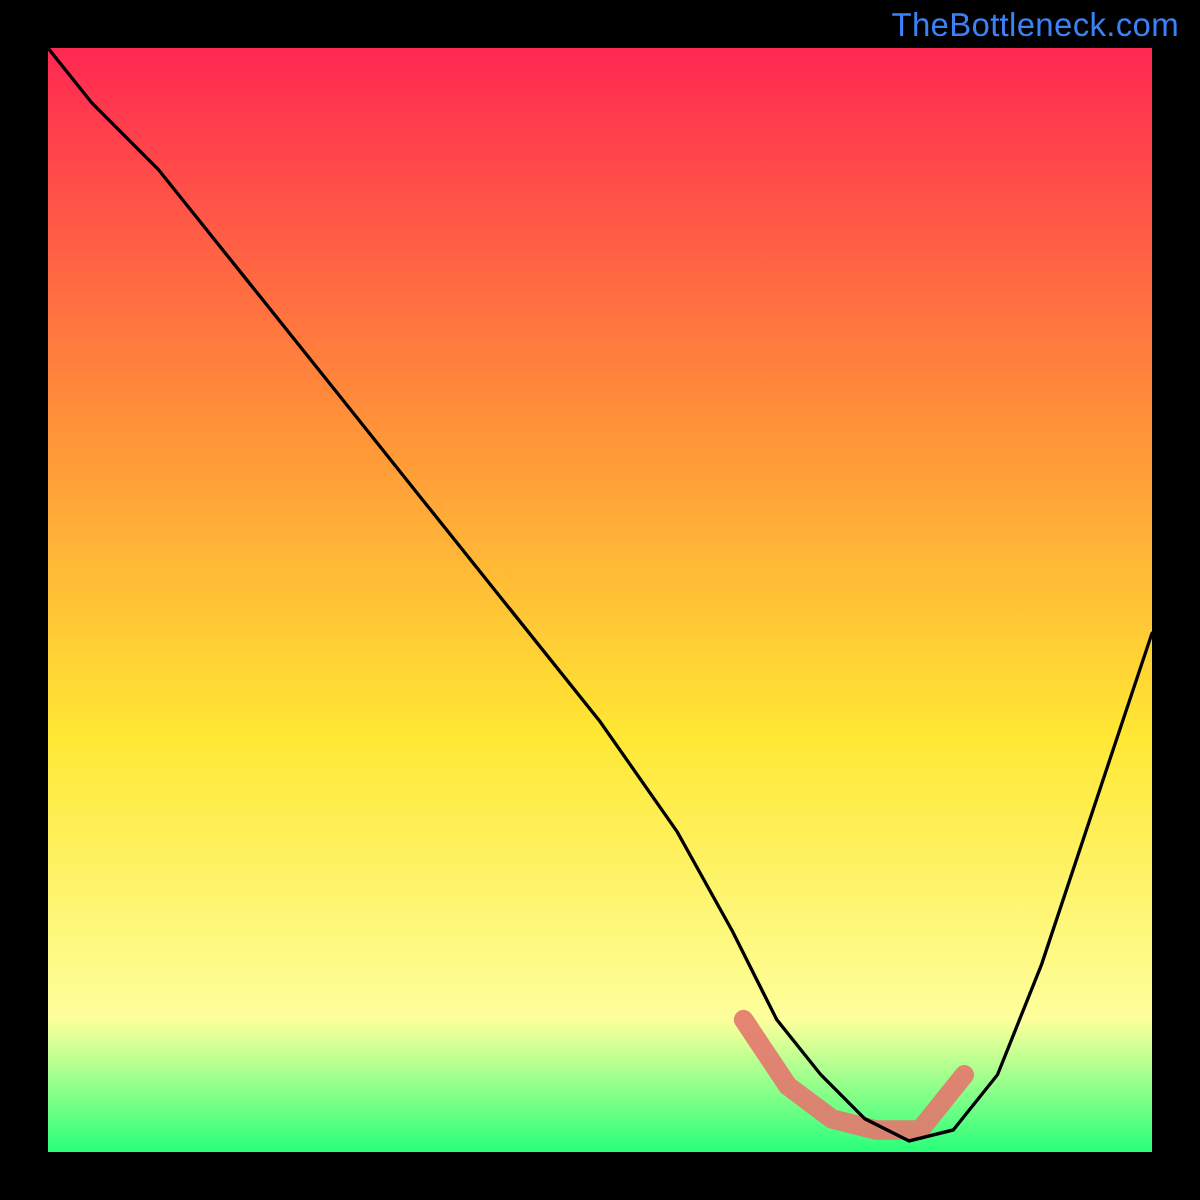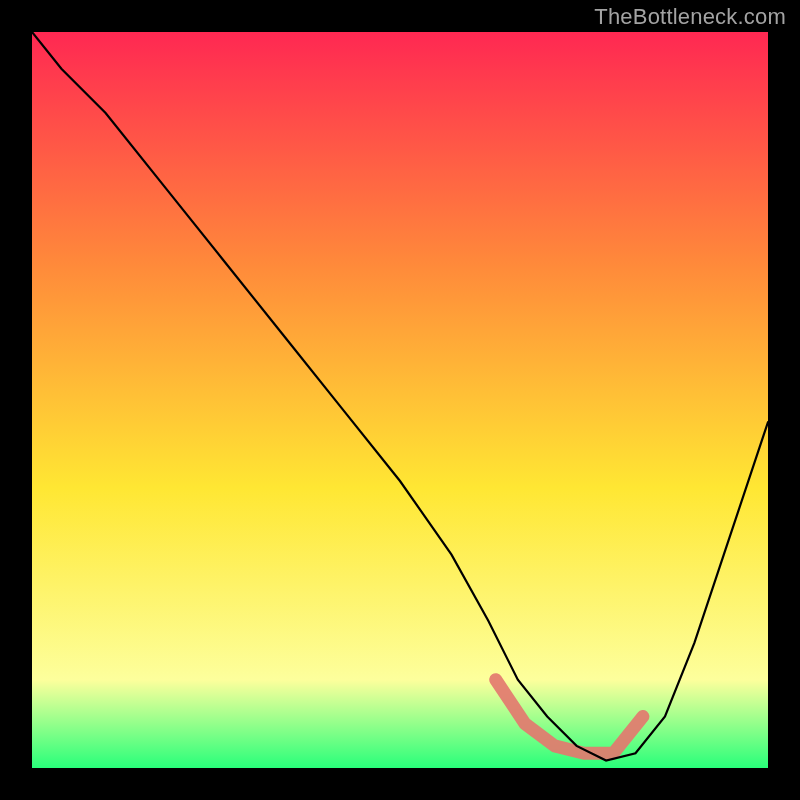--- a/index.html
+++ b/index.html
@@ -14,21 +14,21 @@
   .frame {
     position: relative;
     width: 800px;
     height: 800px;
     background: #000;
   }
   .watermark {
     position: absolute;
     top: 4px;
     right: 14px;
-    color: #a3a3a3;
+    color: #3b82f6;
     font-size: 22px;
     font-weight: 500;
     letter-spacing: 0.2px;
     z-index: 10;
   }
   .plot {
     position: absolute;
     left: 32px;
     top: 32px;
     width: 736px;

